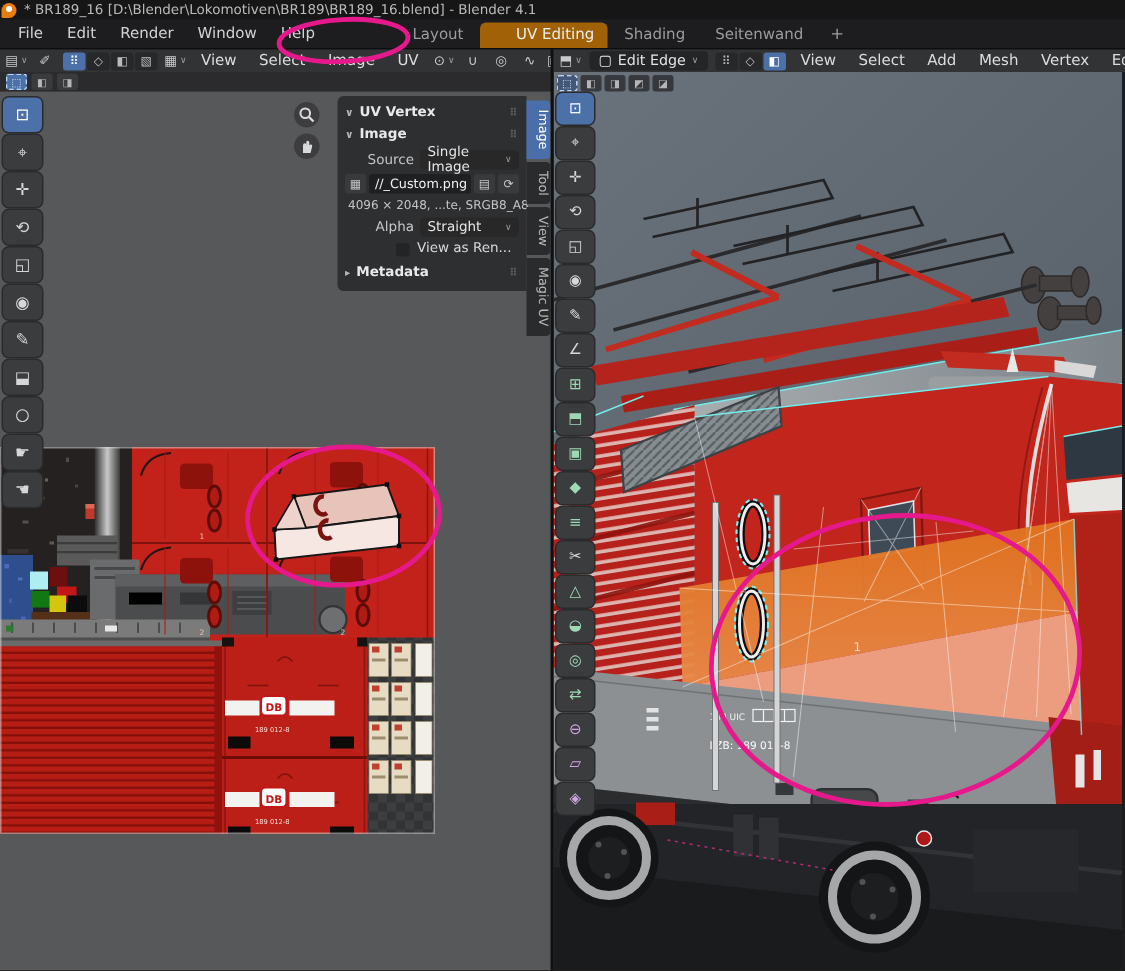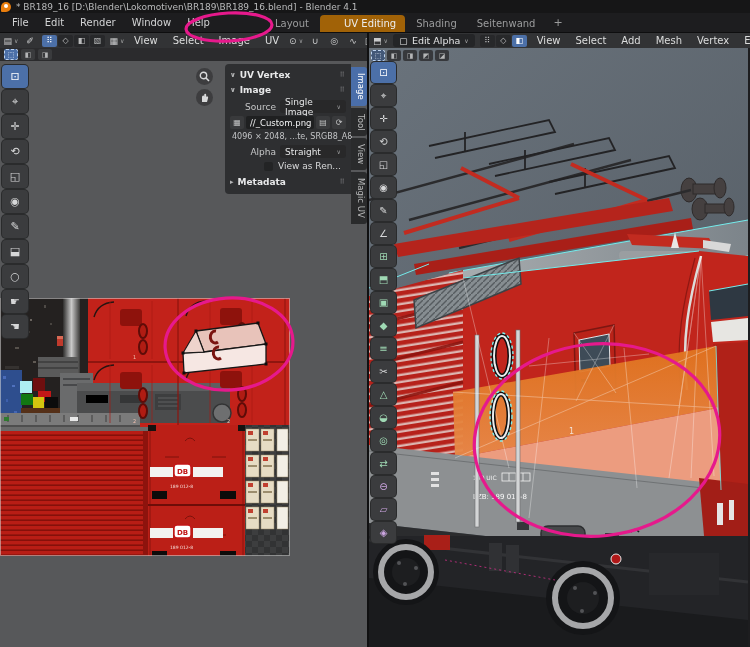--- a/index.html
+++ b/index.html
@@ -461,21 +461,21 @@
           <span class="side-tab">Magic UV</span>
         </div>
       </div>
     </div>
 
     <div class="viewport">
       <div class="ed-header">
         <span class="hicon dd">⬒</span>
         <span class="dd-widget">
           <span>▢</span>
-          <span>Edit Alpha</span>
+          <span>Edit Edge</span>
           <span class="chev">∨</span>
         </span>
         <span class="selmode">
           <span class="sm">⠿</span>
           <span class="sm">◇</span>
           <span class="sm active">◧</span>
         </span>
         <span class="menu">View</span>
         <span class="menu">Select</span>
         <span class="menu">Add</span>

